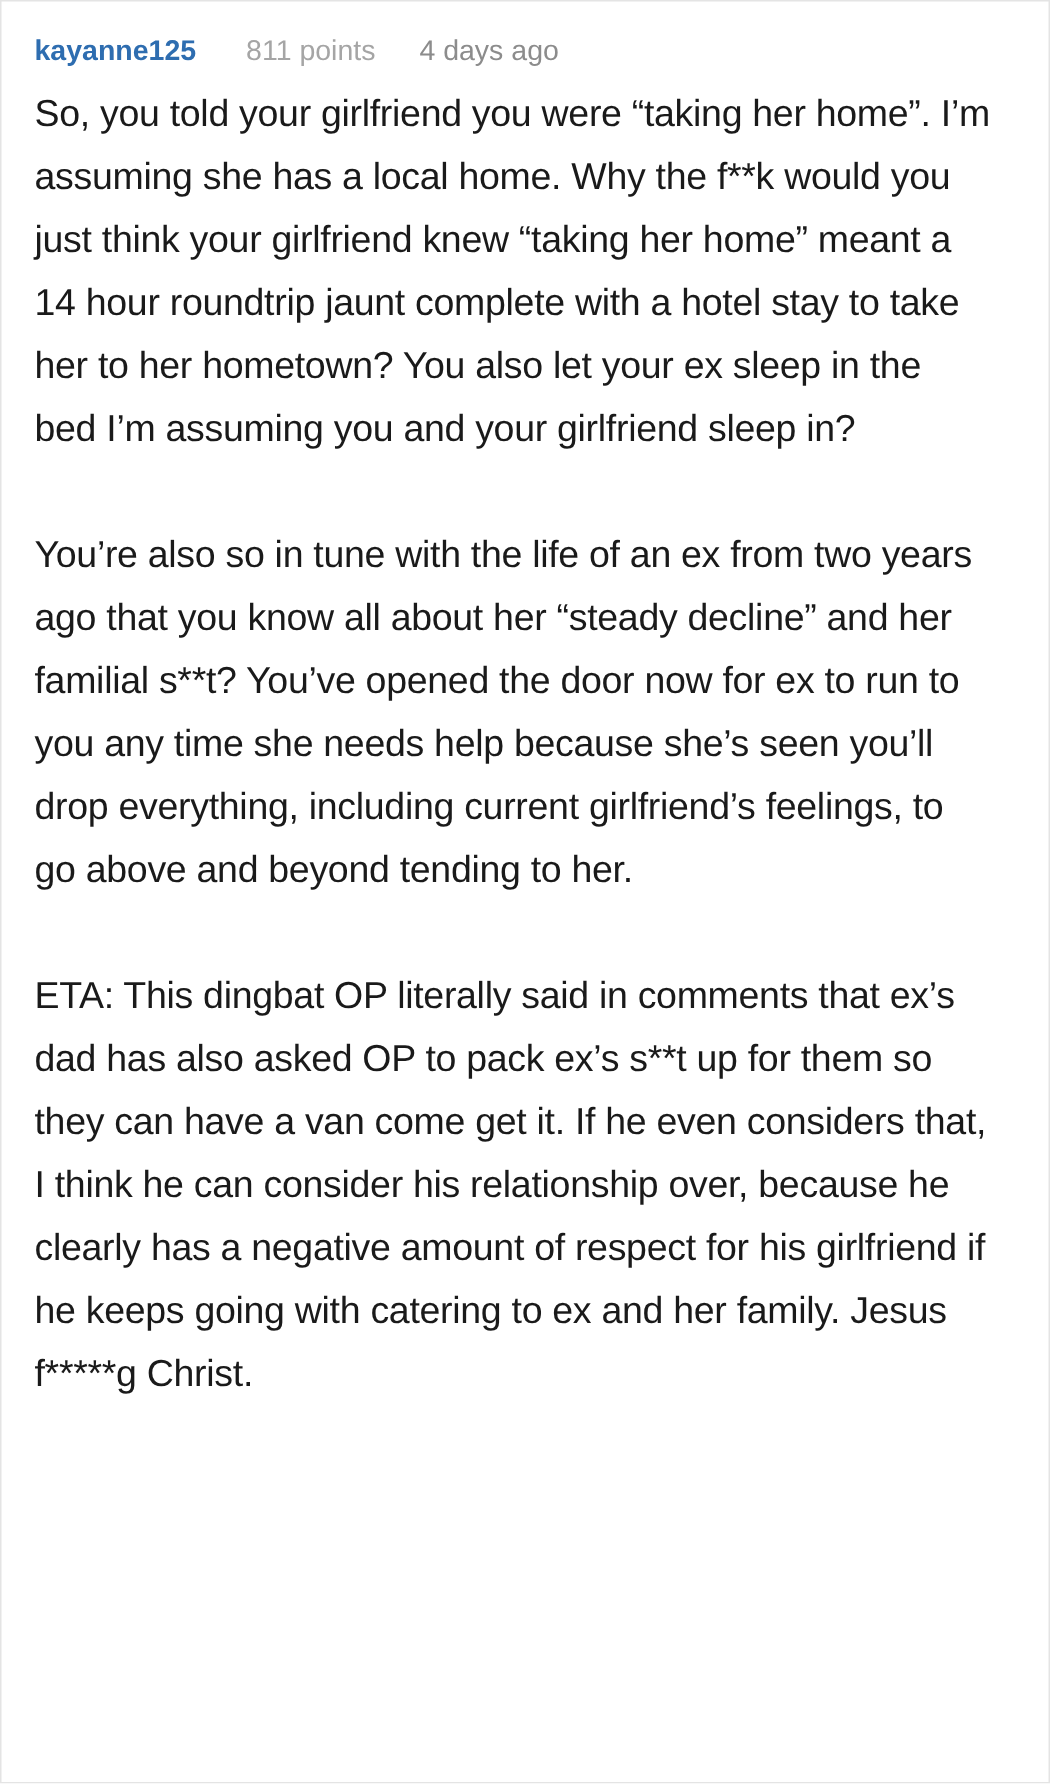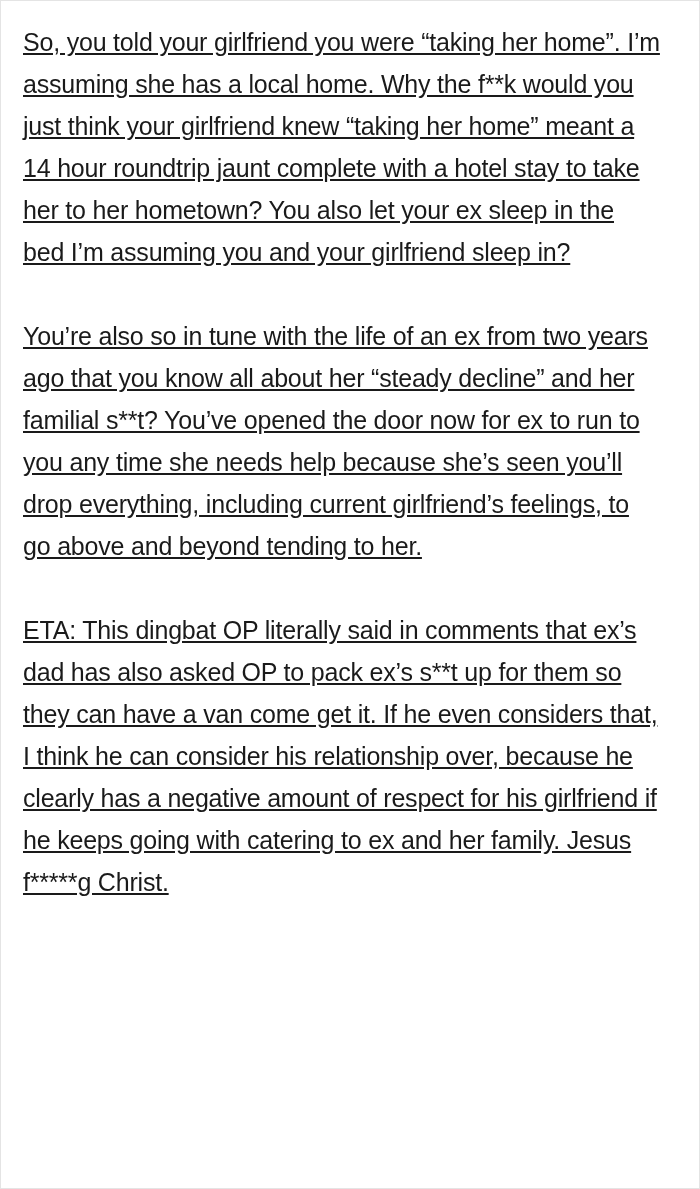--- a/index.html
+++ b/index.html
@@ -35,28 +35,32 @@
     margin-right: 24px;
   }
   .timestamp {
     color: #8c8c8c;
   }
   .comment-body {
     color: #1a1a1a;
     font-size: 25px;
     line-height: 42px;
     letter-spacing: -0.2px;
-    text-decoration: underline;
   }
   .comment-body p {
     margin: 0 0 42px 0;
   }
 </style>
 </head>
 <body>
 
 <div class="comment-card">
+  <div class="comment-header">
+    <a href="#" class="username">kayanne125</a>
+    <span class="points">811 points</span>
+    <span class="timestamp">4 days ago</span>
+  </div>
   <div class="comment-body">
     <p>So, you told your girlfriend you were “taking her home”. I’m assuming she has a local home. Why the f**k would you just think your girlfriend knew “taking her home” meant a 14 hour roundtrip jaunt complete with a hotel stay to take her to her hometown? You also let your ex sleep in the bed I’m assuming you and your girlfriend sleep in?</p>
     <p>You’re also so in tune with the life of an ex from two years ago that you know all about her “steady decline” and her familial s**t? You’ve opened the door now for ex to run to you any time she needs help because she’s seen you’ll drop everything, including current girlfriend’s feelings, to go above and beyond tending to her.</p>
     <p>ETA: This dingbat OP literally said in comments that ex’s dad has also asked OP to pack ex’s s**t up for them so they can have a van come get it. If he even considers that, I think he can consider his relationship over, because he clearly has a negative amount of respect for his girlfriend if he keeps going with catering to ex and her family. Jesus f*****g Christ.</p>
   </div>
 </div>
 
 </body></html>

